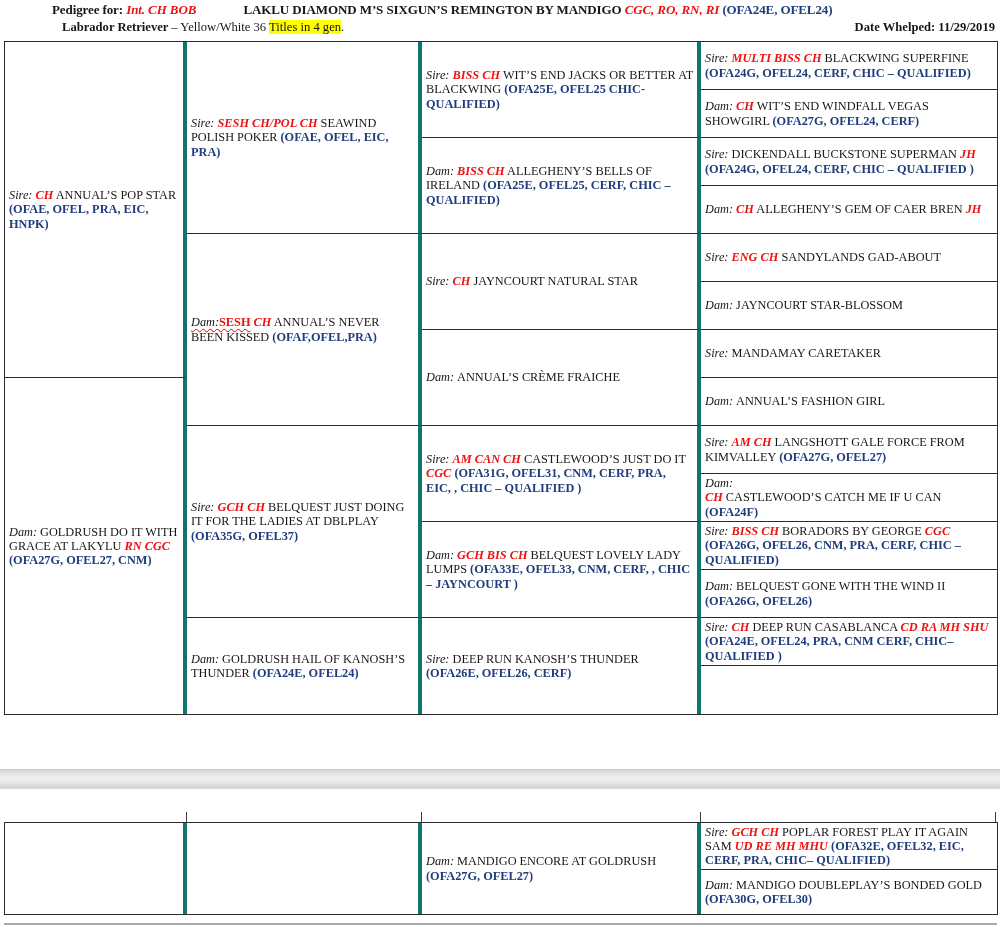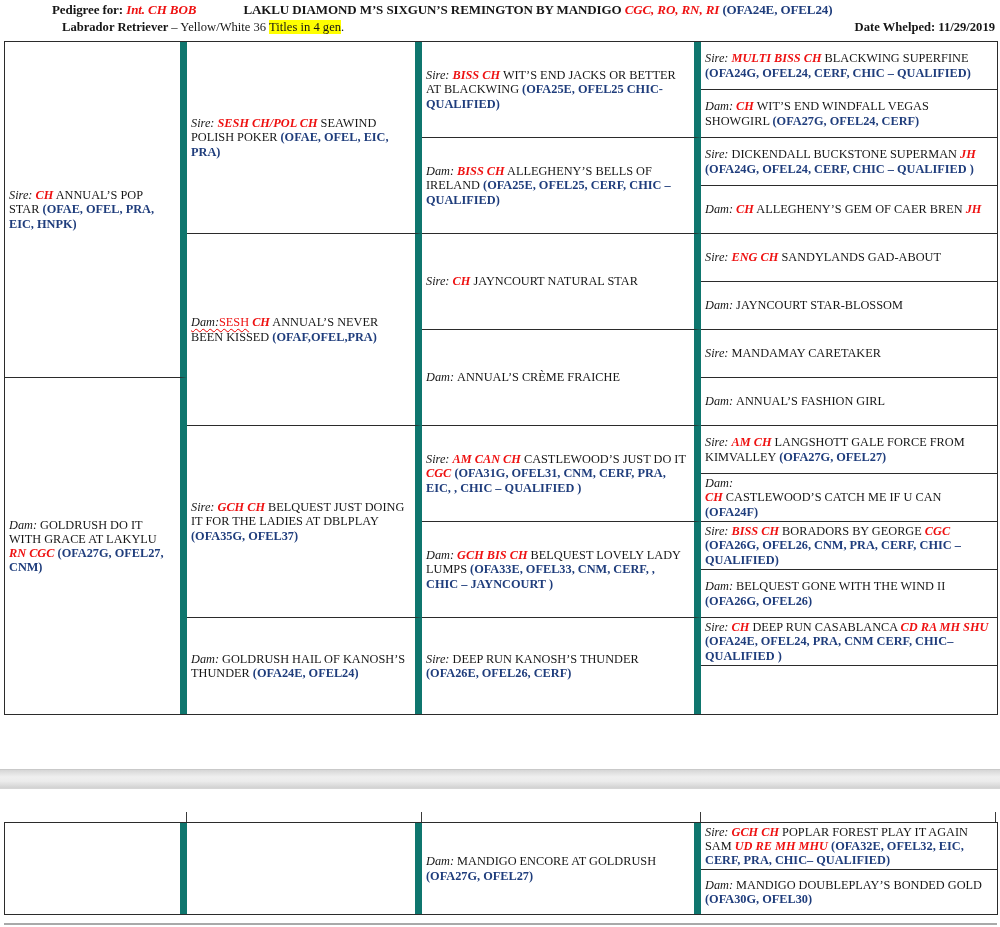--- a/index.html
+++ b/index.html
@@ -12,32 +12,32 @@
   .hdr2-left { padding-left:10px; }
 
   
   .r-label  { font-style:italic; }
   .r-title  { color:#ee1111; font-weight:700;font-style:italic; }
   .r-name   { }
   .r-bold   { font-weight:700;margin-left:44px; }
   .r-health { color:#1f3d7c; font-weight:700; }
   .r-hl     { background:#ffff00; }
   .r-label-sq { font-style:italic; text-decoration:underline; text-decoration-style:wavy; text-decoration-color:#e00; text-decoration-thickness:1px; text-underline-offset:2px; }
-  .r-title-sq { color:#ee1111; font-weight:400; text-decoration:underline; text-decoration-style:wavy; text-decoration-color:#e00; text-decoration-thickness:1px; text-underline-offset:2px; }
+  .r-title-sq { color:#ee1111; font-weight:700; text-decoration:underline; text-decoration-style:wavy; text-decoration-color:#e00; text-decoration-thickness:1px; text-underline-offset:2px; }
 
   
   .ptable { position:absolute; left:4px; top:41px; display:grid;
             grid-template-columns:182px 235px 279px 296px;
             grid-template-rows:repeat(14,48px);
             border:1.5px solid #2b2b2b; background:#fff; }
   .ptable2 { position:absolute; left:4px; top:822px; display:grid;
             grid-template-columns:182px 235px 279px 296px;
             grid-template-rows:47px 44px;
             border:1.5px solid #2b2b2b; background:#fff; }
-  .cell { border-right:7px solid #0f766e; border-bottom:1px solid #2b2b2b;
+  .cell { border-right:4px solid #0f766e; border-bottom:1px solid #2b2b2b;
           display:flex; align-items:center; padding:2px 4px; font-size:12.3px; line-height:1.16; overflow:hidden; }
   .cell.nbr { border-right:none; }
   .cell.nbb { border-bottom:none; }
   .c1{grid-column:1} .c2{grid-column:2} .c3{grid-column:3} .c4{grid-column:4}
   .g1a{grid-row:1/8} .g1b{grid-row:8/15}
   .g2a{grid-row:1/5} .g2b{grid-row:5/9} .g2c{grid-row:9/13} .g2d{grid-row:13/15}
   .g3a{grid-row:1/3} .g3b{grid-row:3/5} .g3c{grid-row:5/7} .g3d{grid-row:7/9}
   .g3e{grid-row:9/11} .g3f{grid-row:11/13} .g3g{grid-row:13/15}
   .r1{grid-row:1}.r2{grid-row:2}.r3{grid-row:3}.r4{grid-row:4}.r5{grid-row:5}.r6{grid-row:6}.r7{grid-row:7}
   .r8{grid-row:8}.r9{grid-row:9}.r10{grid-row:10}.r11{grid-row:11}.r12{grid-row:12}.r13{grid-row:13}.r14{grid-row:14}

